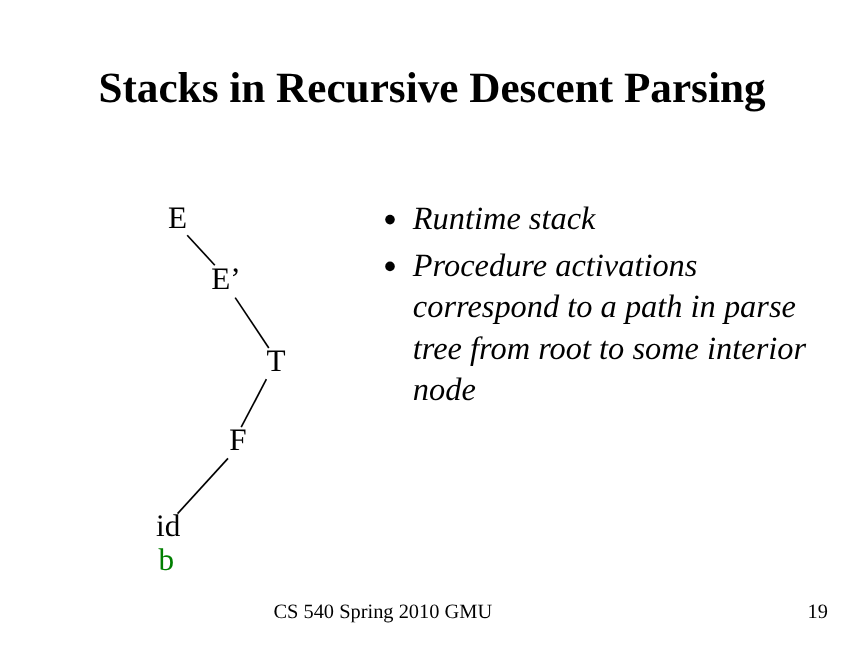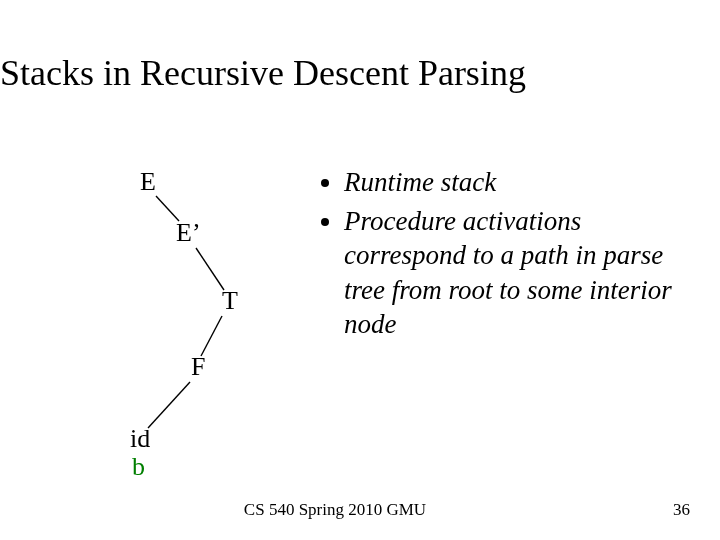--- a/index.html
+++ b/index.html
@@ -11,22 +11,23 @@
     font-family: "Times New Roman", Times, serif;
     color: #000;
     position: relative;
     overflow: hidden;
   }
   .title {
     position: absolute;
     top: 52px;
     left: 0;
     width: 720px;
+    text-align: center;
     font-size: 36px;
-    font-weight: 400;
+    font-weight: 700;
   }
   
   .node {
     position: absolute;
     font-size: 26px;
   }
   
   .bullets {
     position: absolute;
     left: 318px;
@@ -40,21 +41,21 @@
     padding-left: 26px;
   }
   .bullets li {
     margin-bottom: 4px;
     line-height: 1.28;
   }
   
   .footer-center {
     position: absolute;
     bottom: 20px;
-    left: 16px;
+    left: 0;
     width: 638px;
     text-align: center;
     font-size: 17px;
   }
   .footer-right {
     position: absolute;
     bottom: 20px;
     right: 30px;
     font-size: 17px;
   }
@@ -85,13 +86,13 @@
 <div class="node green" style="left:132px; top:452px;">b</div>
 
 <div class="bullets">
   <ul>
     <li>Runtime stack</li>
     <li>Procedure activations correspond to a path in parse tree from root to some interior node</li>
   </ul>
 </div>
 
 <div class="footer-center">CS 540 Spring 2010 GMU</div>
-<div class="footer-right">36</div>
+<div class="footer-right">19</div>
 
 </body></html>

